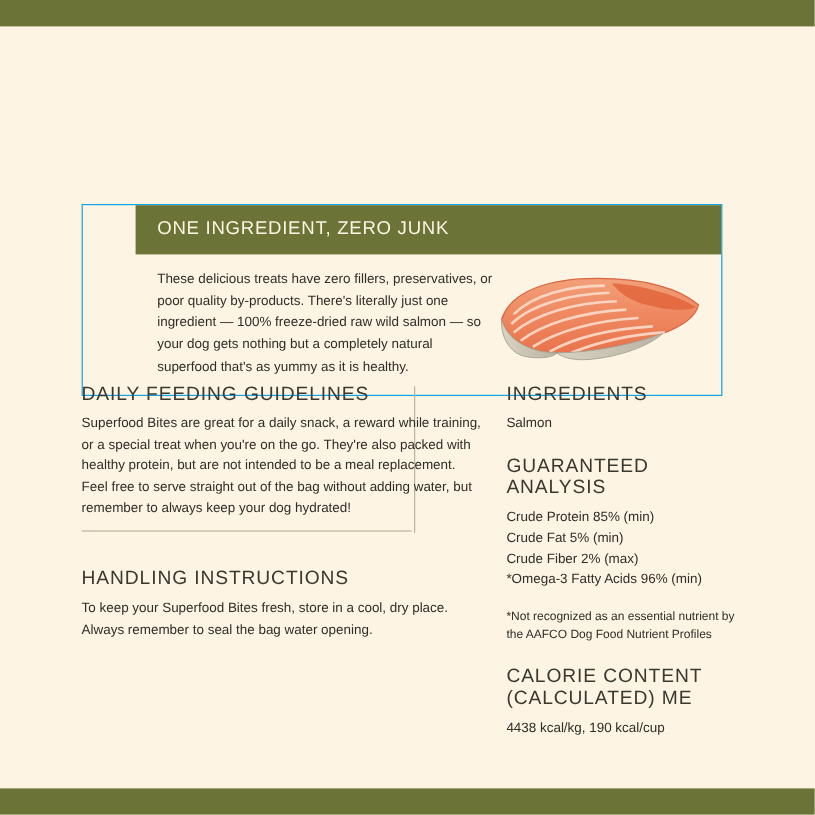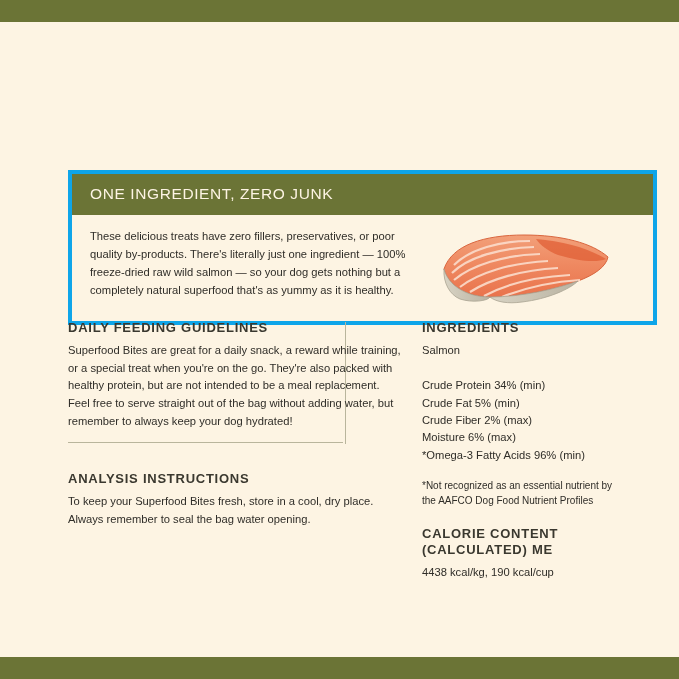--- a/index.html
+++ b/index.html
@@ -36,24 +36,25 @@
     top: 22px;
     width: 679px;
     height: 635px;
   }
 
   
   .hero {
     position: absolute;
     left: 68px;
     top: 148px;
-    width: 589px;
-    border: 4px solid #0ea5e9;
+    width: 534px;
+    border: 1px solid #0ea5e9;
     box-sizing: border-box;
     background: #fdf4e3;
+    padding-left: 44px;
   }
   .hero-header {
     background: #6b7436;
     color: #fdf4e3;
     padding: 11px 18px 12px 18px;
     font-size: 15.5px;
     letter-spacing: 0.6px;
     font-weight: 400;
   }
   .hero-body {
@@ -112,22 +113,22 @@
   }
   .col-right {
     position: absolute;
     left: 354px;
     top: 0;
     width: 200px;
   }
 
   h3.sec {
     margin: 0 0 7px 0;
-    font-size: 13px;
-    font-weight: 700;
+    font-size: 16px;
+    font-weight: 400;
     letter-spacing: 0.75px;
     color: #3a382f;
   }
   p.body {
     margin: 0;
     font-size: 11.2px;
     line-height: 1.58;
     color: #2f2d28;
   }
   .block {
@@ -202,38 +203,38 @@
     <div class="hrule"></div>
 
     <div class="columns">
 
       <div class="col-left">
         <div class="block">
           <h3 class="sec">DAILY FEEDING GUIDELINES</h3>
           <p class="body">Superfood Bites are great for a daily snack, a reward while training, or a special treat when you're on the go. They're also packed with healthy protein, but are not intended to be a meal replacement. Feel free to serve straight out of the bag without adding water, but remember to always keep your dog hydrated!</p>
         </div>
         <div class="block" style="margin-top:41px;">
-          <h3 class="sec">ANALYSIS INSTRUCTIONS</h3>
+          <h3 class="sec">HANDLING INSTRUCTIONS</h3>
           <p class="body">To keep your Superfood Bites fresh, store in a cool, dry place. Always remember to seal the bag water opening.</p>
         </div>
       </div>
 
       <div class="col-right">
         <div class="block">
           <h3 class="sec">INGREDIENTS</h3>
           <div class="list">Salmon</div>
         </div>
 
         <div class="gap-md"></div>
 
         <div class="block" style="margin-top:0;">
-          <div class="list">Crude Protein 34% (min)</div>
+          <h3 class="sec">GUARANTEED ANALYSIS</h3>
+          <div class="list">Crude Protein 85% (min)</div>
           <div class="list">Crude Fat 5% (min)</div>
           <div class="list">Crude Fiber 2% (max)</div>
-          <div class="list">Moisture 6% (max)</div>
           <div class="list">*Omega-3 Fatty Acids 96% (min)</div>
           <div class="gap-sm"></div>
           <div class="note">*Not recognized as an essential nutrient by the AAFCO Dog Food Nutrient Profiles</div>
         </div>
 
         <div class="gap-md"></div>
 
         <div class="block" style="margin-top:0;">
           <h3 class="sec" style="margin-bottom:1px;">CALORIE CONTENT</h3>
           <h3 class="sec">(CALCULATED) ME</h3>

